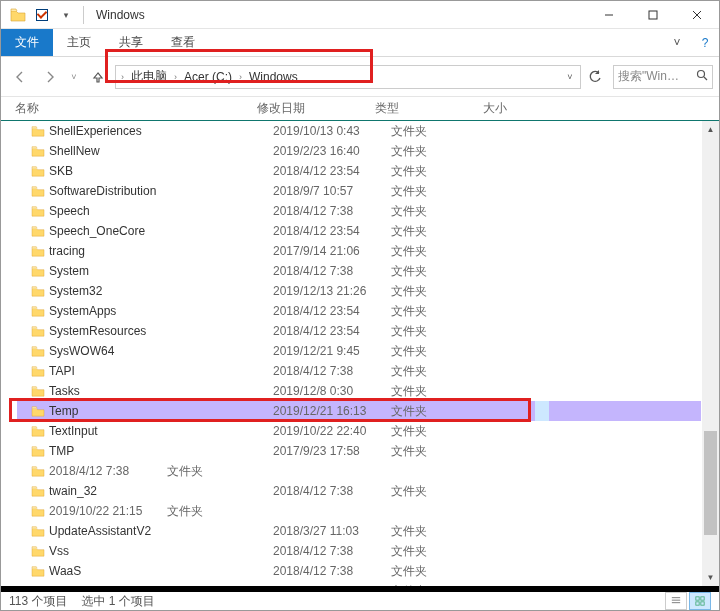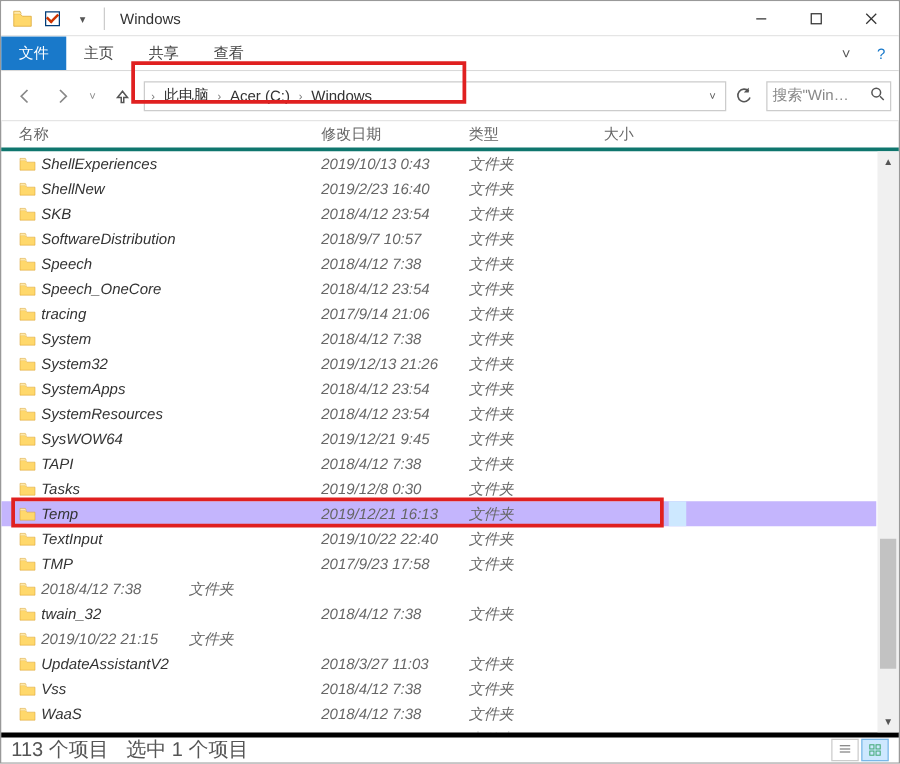--- a/index.html
+++ b/index.html
@@ -40,29 +40,29 @@
   .addr-right { display: flex; align-items: center; margin-left: auto; }
   .addr-right .dd { width: 16px; text-align: center; font-size: 9px; color: #555; }
   .refresh { width: 24px; height: 24px; display: flex; align-items: center; justify-content: center; color: #555; margin-left: 2px; }
   .search-box { width: 100px; height: 24px; border: 1px solid #ccc; margin-left: 6px; display: flex; align-items: center; font-size: 12px; color: #888; padding: 0 4px; }
   .search-box .srch-icon { margin-left: auto; color: #555; }
 
   
   .red-box-addr { position: absolute; border: 3px solid #e02020; pointer-events: none; left: 104px; top: 48px; width: 268px; height: 34px; z-index: 20; }
 
   
-  .col-headers { height: 24px; display: flex; align-items: center; font-size: 12px; color: #666; border-bottom: 3px solid #0f766e; padding-left: 14px; }
+  .col-headers { height: 24px; display: flex; align-items: center; font-size: 12px; color: #666; border-bottom: 1px solid #0f766e; padding-left: 14px; }
   .col-name { width: 242px; }
   .col-date { width: 118px; }
   .col-type { width: 108px; }
   .col-size { flex: 1; }
 
   
   .file-area { flex: 1; position: relative; overflow: hidden; }
-  .file-list { position: absolute; left: 0; right: 18px; top: 0; font-style: italic; }
+  .file-list { position: absolute; left: 16px; right: 18px; top: 0; }
   .row { height: 20px; display: flex; align-items: center; font-size: 12px; color: #333; padding-left: 14px; position: relative; }
   .row.selected { background: #c4b5fd; }
   .row .ficon { width: 18px; display: flex; align-items: center; }
   .row .ficon svg { width: 14px; height: 12px; }
   .row .fname { width: 224px; white-space: nowrap; overflow: hidden; }
   .row .fdate { width: 118px; color: #666; }
   .row .ftype { width: 108px; color: #666; }
 
   
   .red-box-temp { position: absolute; border: 3px solid #e02020; pointer-events: none; z-index: 20; }
@@ -70,21 +70,21 @@
   
   .sel-ext { position: absolute; background: #cde8ff; height: 20px; }
 
   
   .vscroll { position: absolute; right: 0; top: 0; bottom: 0; width: 17px; background: #f0f0f0; display: flex; flex-direction: column; }
   .vscroll .arrow { height: 17px; display: flex; align-items: center; justify-content: center; font-size: 8px; color: #555; }
   .vscroll .track { flex: 1; position: relative; }
   .vscroll .thumb { position: absolute; left: 2px; right: 2px; background: #c2c2c2; }
 
   
-  .statusbar { height: 24px; border-top: 4px solid #000000; display: flex; align-items: center; font-size: 16px; color: #555; padding: 0 8px; gap: 14px; }
+  .statusbar { height: 24px; border-top: 6px solid #000000; display: flex; align-items: center; font-size: 12px; color: #555; padding: 0 8px; gap: 14px; }
   .statusbar .right { margin-left: auto; display: flex; gap: 2px; }
   .view-btn { width: 22px; height: 18px; border: 1px solid #ccc; display: flex; align-items: center; justify-content: center; }
   .view-btn.active { background: #cde8ff; border-color: #7ab8e8; }
 
   
   .watermark { position: absolute; right: 6px; bottom: 24px; font-size: 28px; font-weight: 900; font-style: italic; letter-spacing: 1px; color: #2fb24a; text-shadow: 1px 0 #137a2d, -1px 0 #9be6a8; pointer-events: none; z-index: 30; font-family: "SimHei","Microsoft YaHei",sans-serif; }
 </style>
 </head>
 <body>
 

